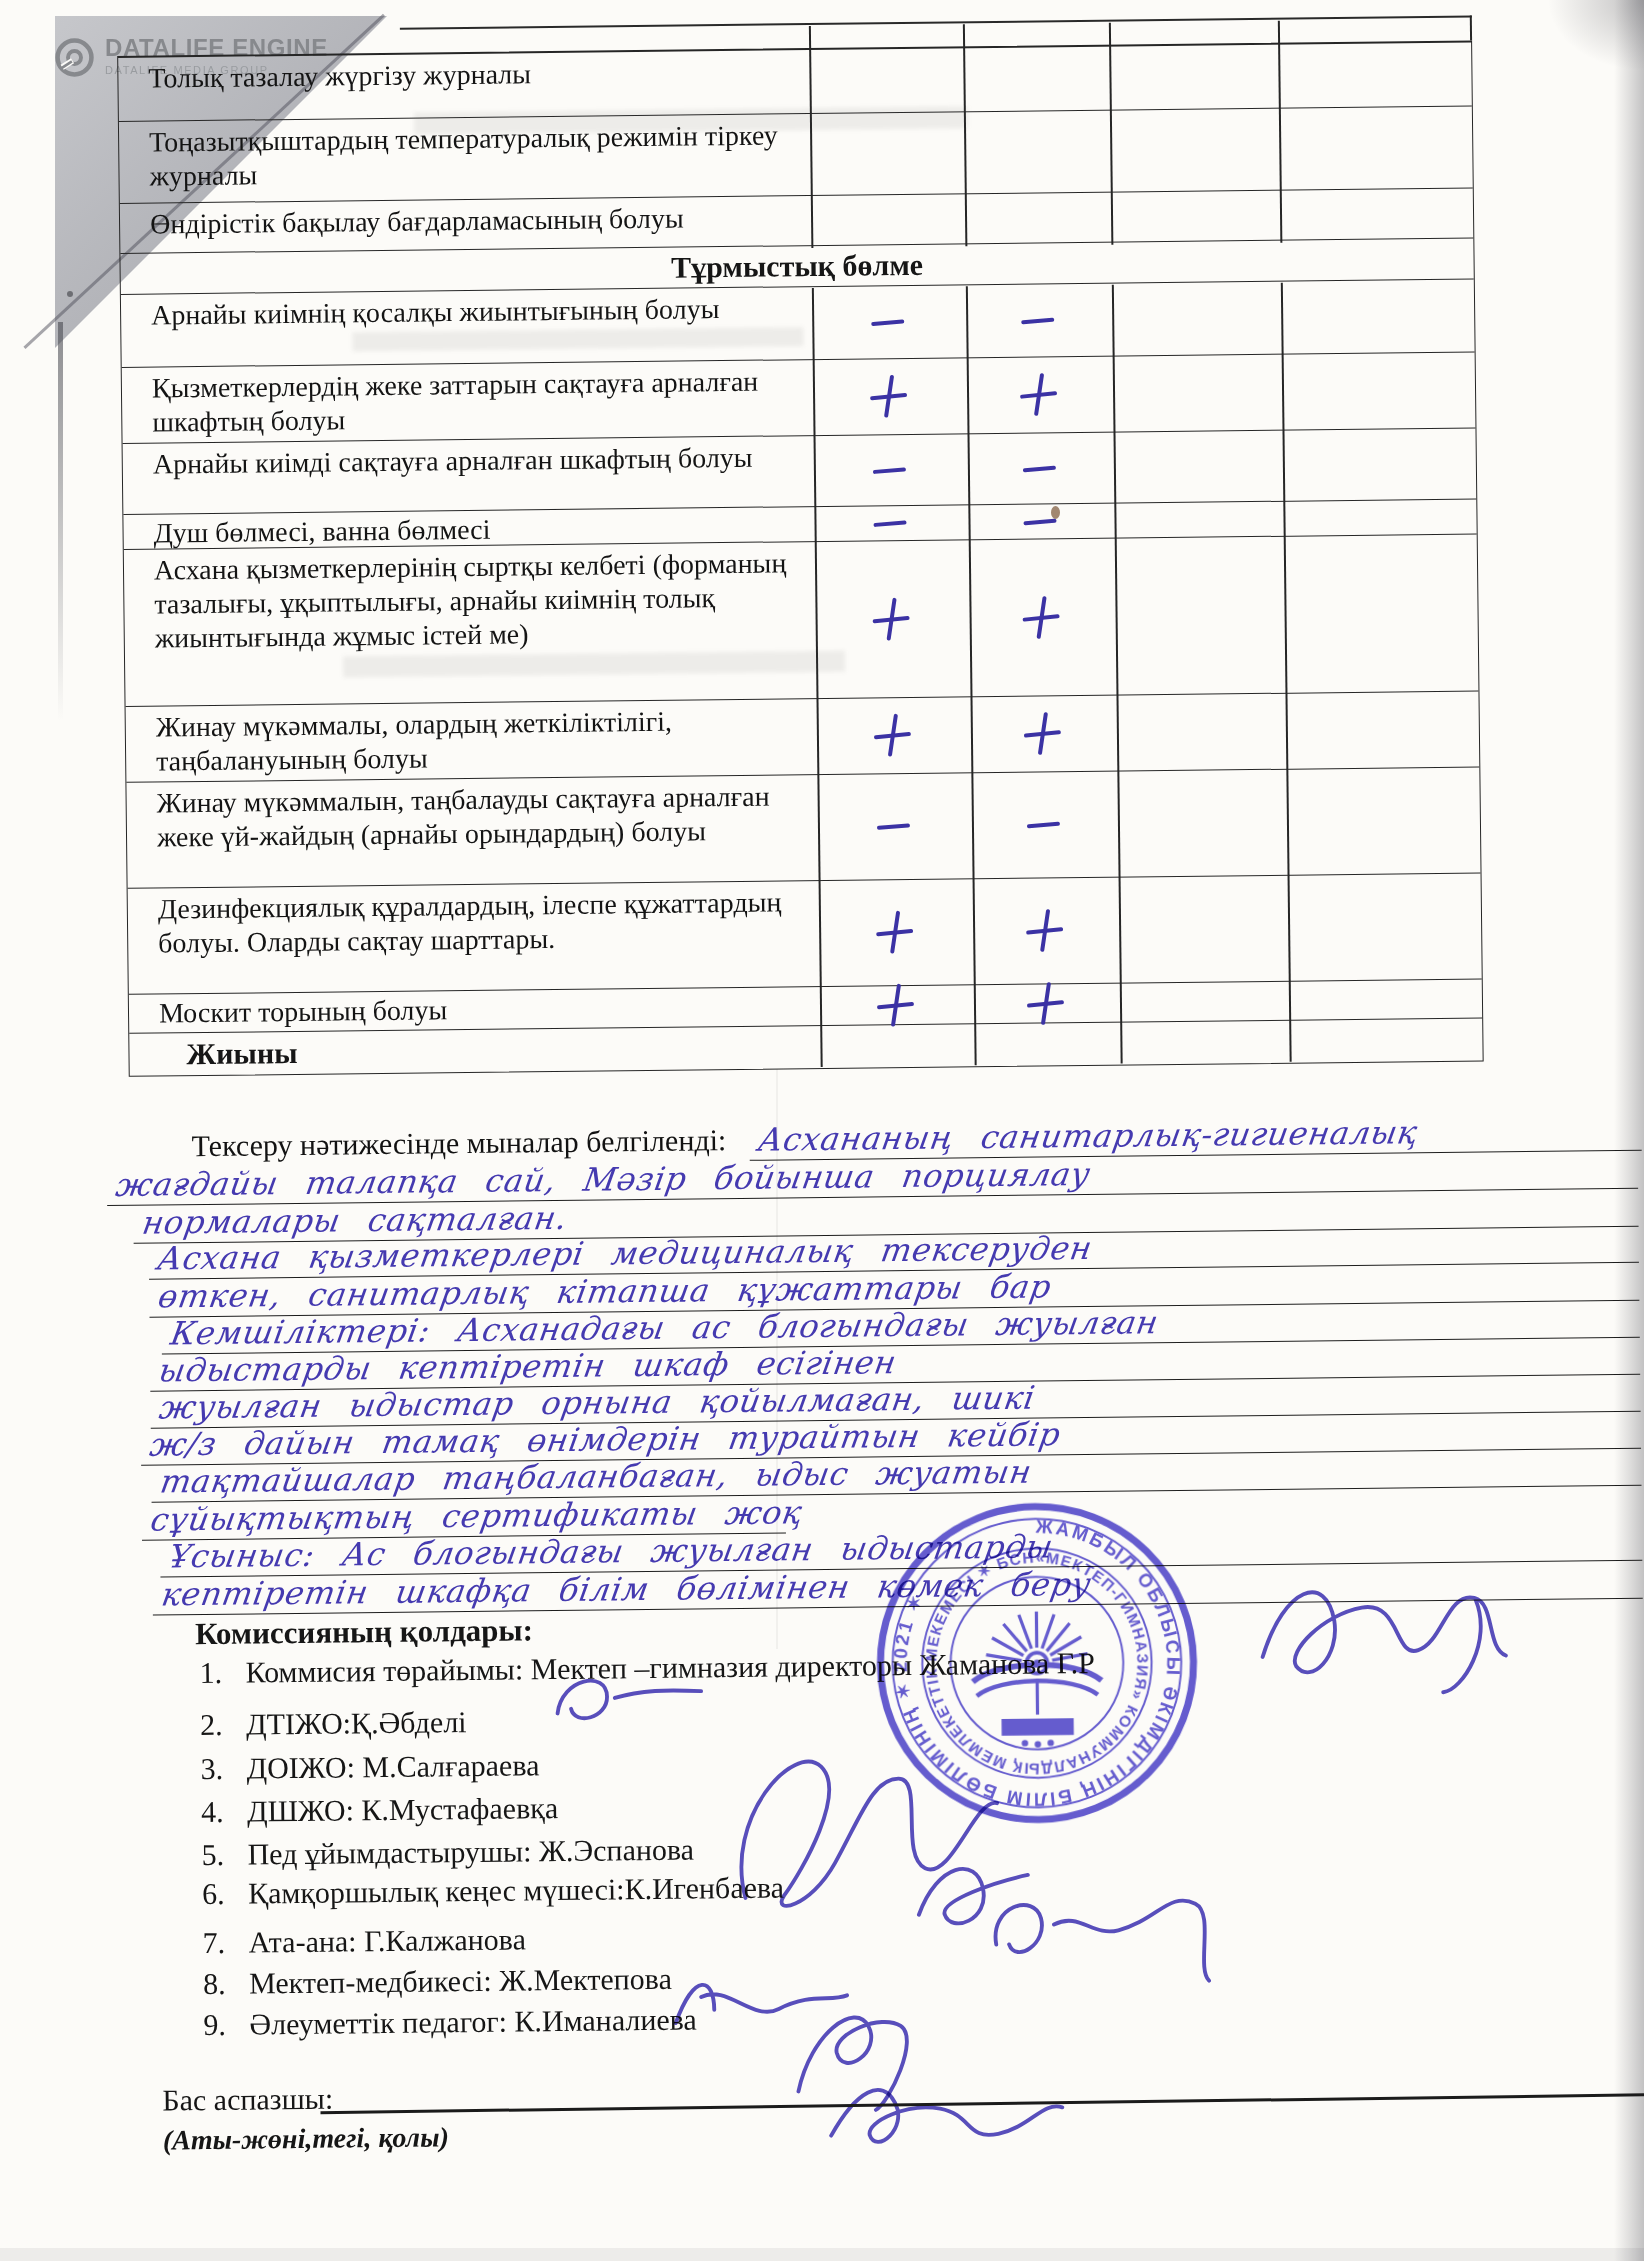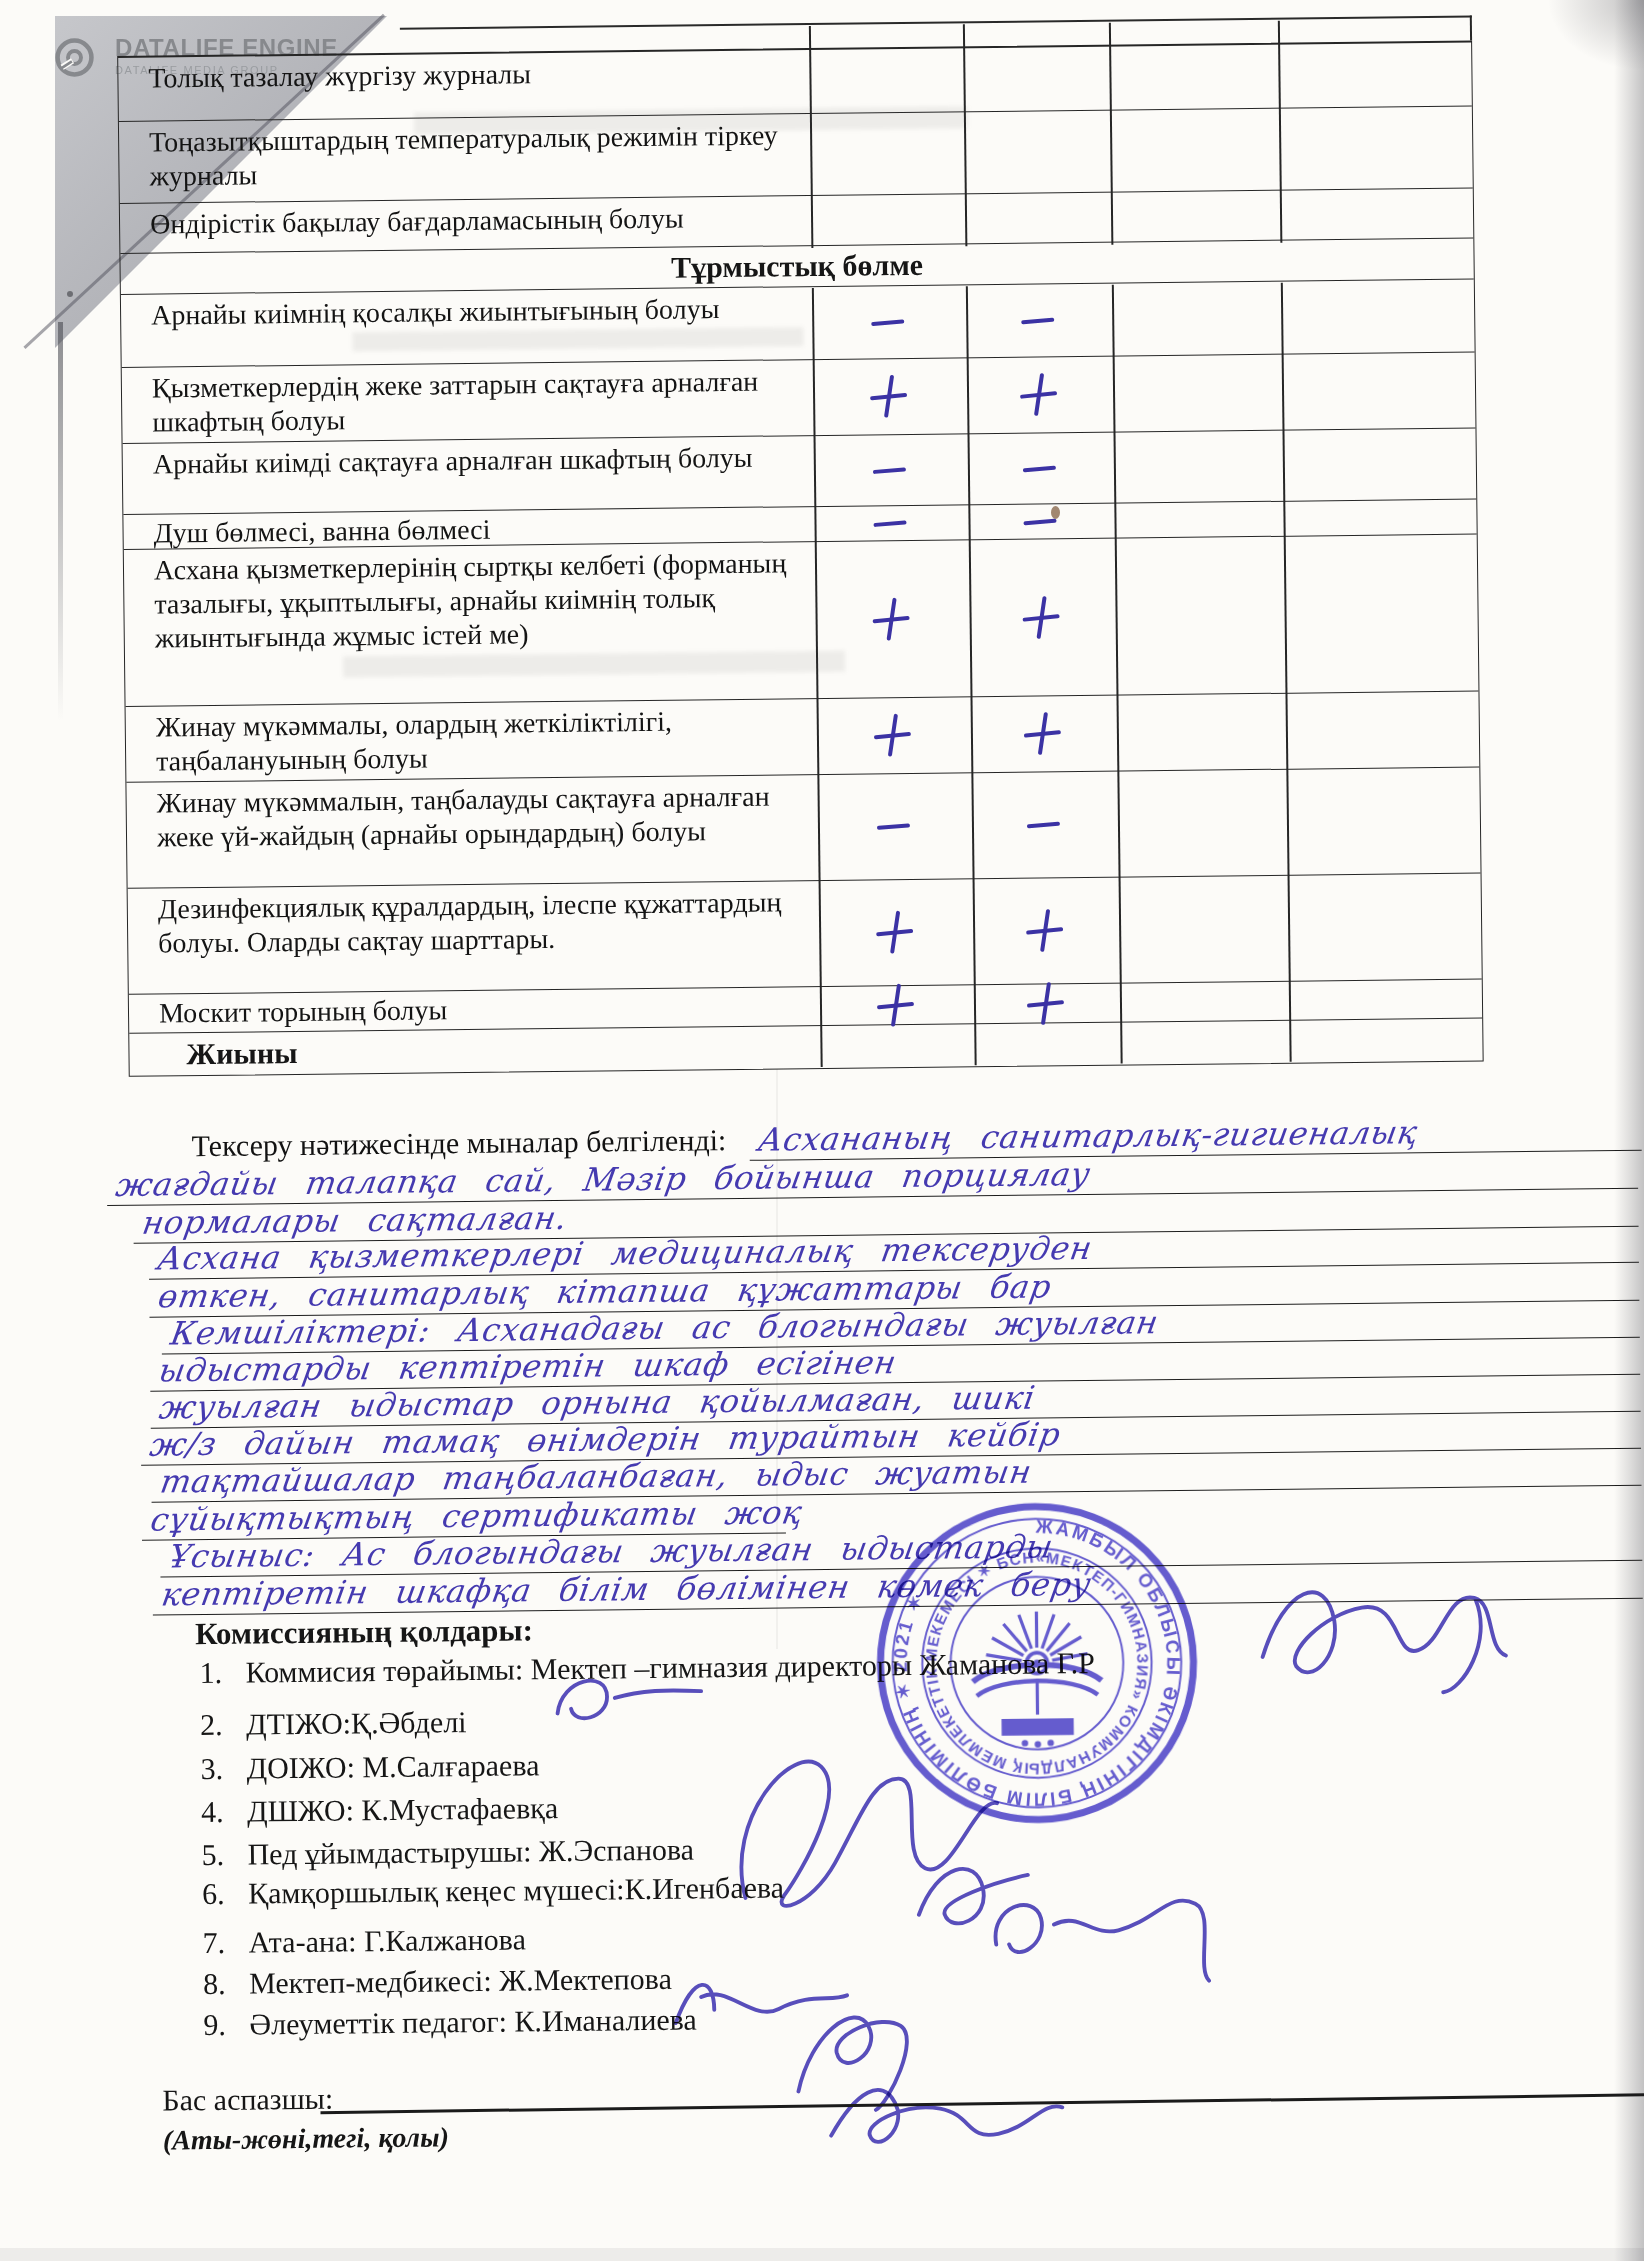--- a/index.html
+++ b/index.html
@@ -17,21 +17,21 @@
       background:linear-gradient(#505158,rgba(90,90,98,0));}
   .right-edge{position:absolute;right:0;top:0;width:30px;height:100%;
       background:linear-gradient(90deg,rgba(60,60,70,0),rgba(60,60,70,.16) 55%,rgba(60,60,70,.30));}
   .corner-shadow{position:absolute;right:0;top:0;width:97px;height:71px;
       background:radial-gradient(ellipse at top right,rgba(40,40,50,.28),rgba(40,40,50,0) 70%);}
   .bottom-shade{position:absolute;left:0;bottom:0;width:100%;height:13px;background:rgba(40,40,50,.07);}
   .speck{position:absolute;border-radius:50%;}
   .crease{position:absolute;background:rgba(30,30,40,.05);}
 
   
-  .wm{position:absolute;left:53px;top:36px;display:flex;align-items:flex-start;gap:19px;
+  .wm{position:absolute;left:53px;top:36px;display:flex;align-items:flex-start;gap:9px;
       font-family:"Liberation Sans","DejaVu Sans",sans-serif;}
   .wm-brand{font-size:24px;font-weight:bold;color:#87898d;letter-spacing:0.6px;line-height:1;}
   .wm-sub{font-size:11px;color:#9а9da1;color:#999ca0;letter-spacing:1.6px;margin-top:3.9px;}
 
   
   .tbl{position:absolute;left:129px;top:48px;width:1355px;height:1021px;
        border:1.9px solid #262626;border-top-width:2.6px;box-sizing:border-box;}
   .trow{position:relative;width:100%;border-bottom:1.9px solid #262626;box-sizing:border-box;}
   .trow:last-child{border-bottom:none;}
   .cell-text{position:absolute;left:30px;top:3.9px;width:638px;font-size:28px;line-height:1.22;color:#141414;}

